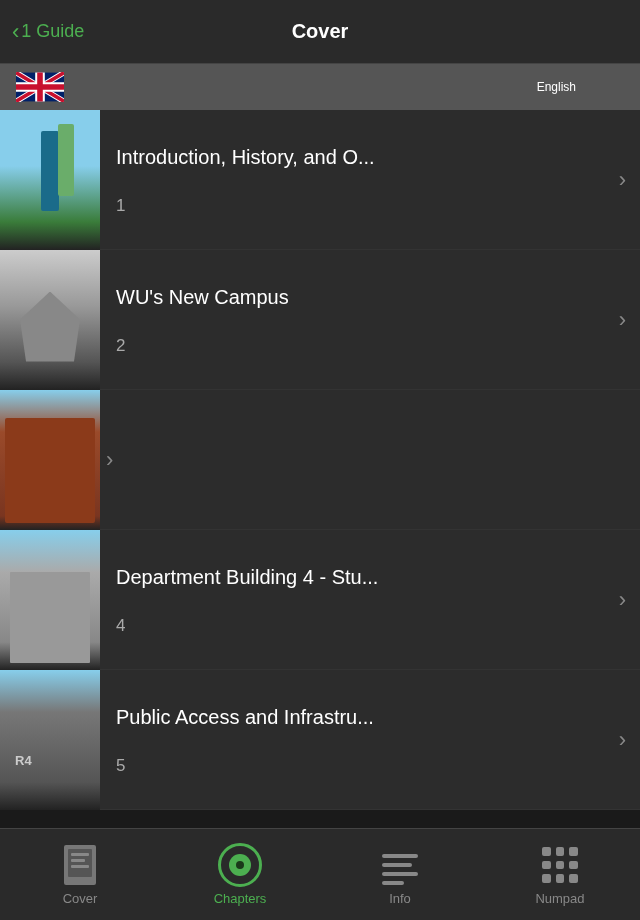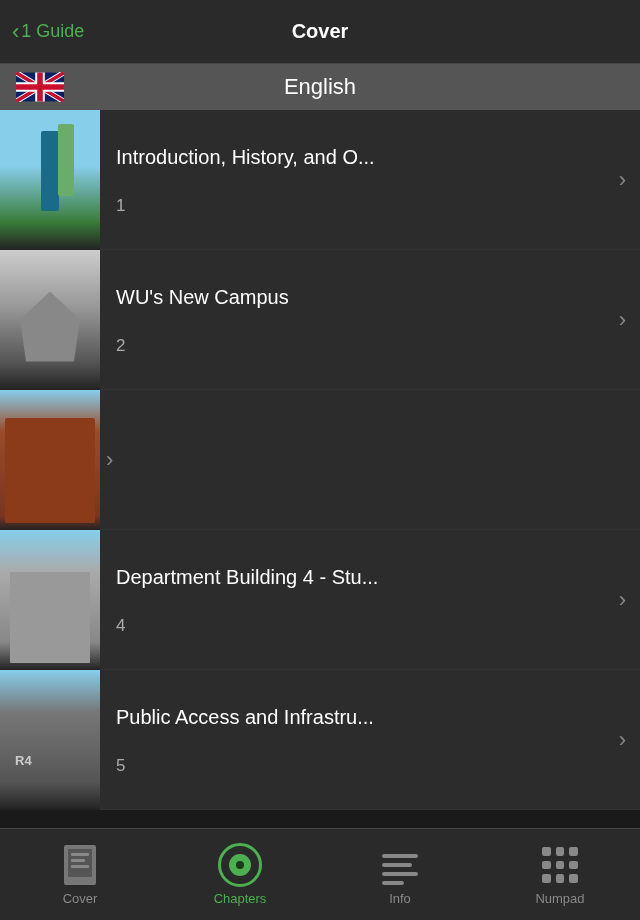--- a/index.html
+++ b/index.html
@@ -46,23 +46,23 @@
     
     .language-bar {
       height: 46px;
       background: #555;
       display: flex;
       align-items: center;
       padding: 0 16px;
     }
     .language-label {
       flex: 1;
-      text-align: center;
+      text-align: right;
       color: #fff;
-      font-size: 22px;
+      font-size: 12px;
       font-weight: 400;
       margin-right: 48px;
     }
     .chapter-item {
       display: flex;
       align-items: center;
       height: 140px;
       border-bottom: 1px solid #333;
       background: #2c2c2c;
       cursor: pointer;

